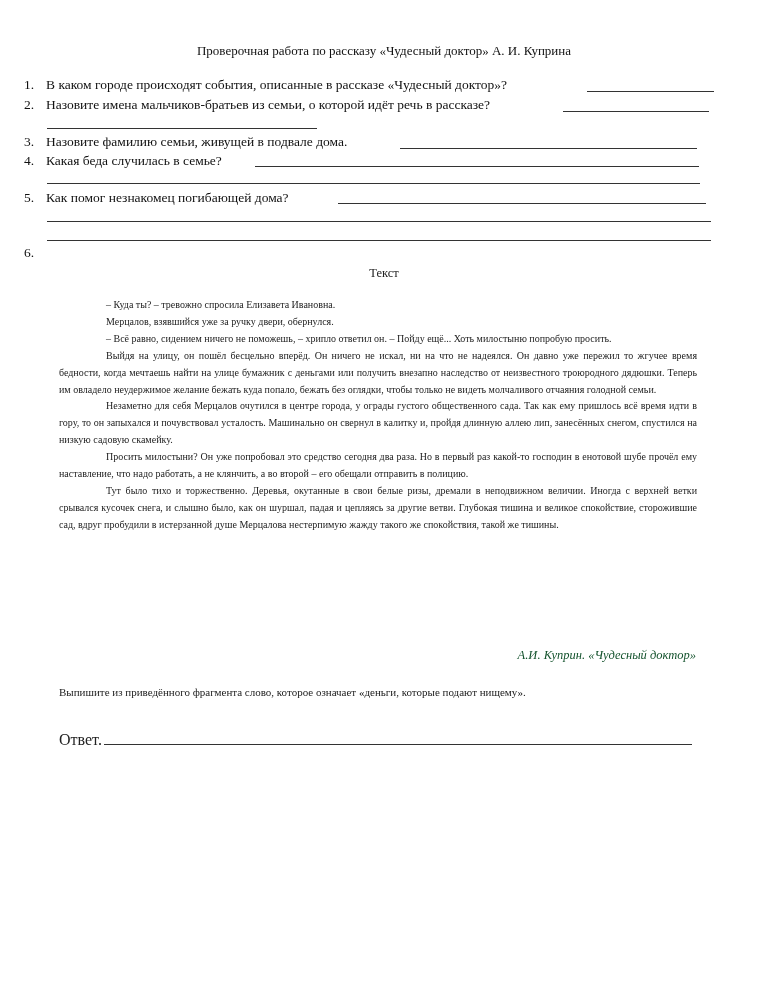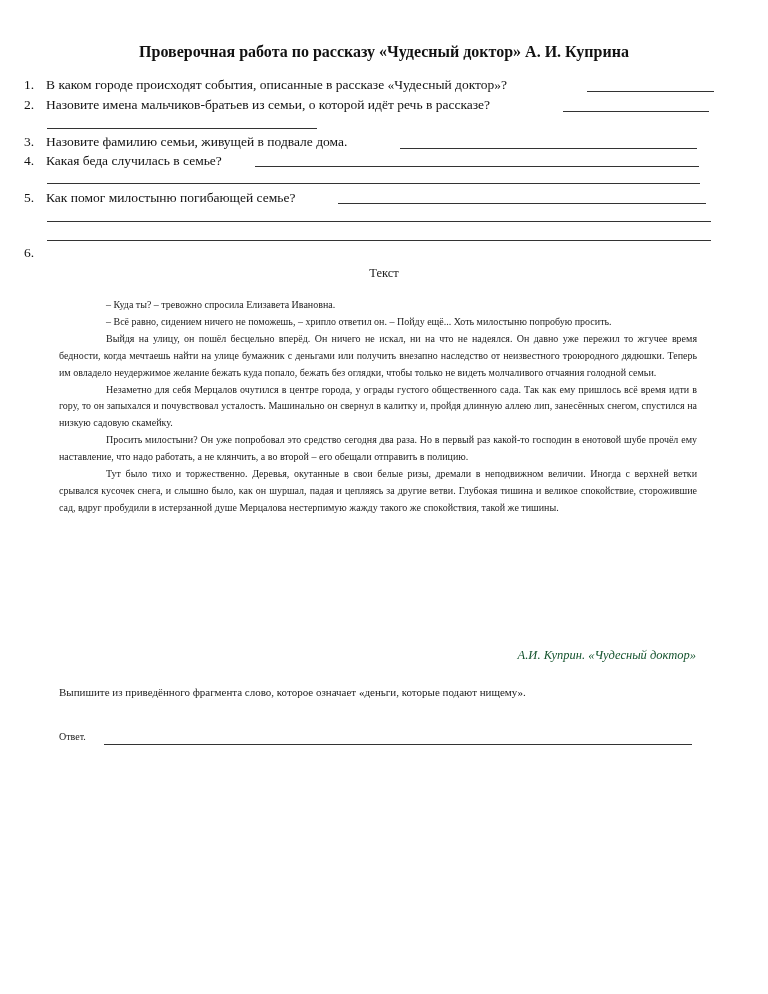--- a/index.html
+++ b/index.html
@@ -2,21 +2,21 @@
 <html><head>
   <meta charset="utf-8">
   <style>
     html, body { margin: 0; padding: 0; background: #ffffff; }
     body {
       width: 768px; height: 994px; position: relative; overflow: hidden;
       font-family: "Liberation Serif", "DejaVu Serif", serif; color: #111;
     }
     .title {
       position: absolute; left: 0; width: 768px; top: 43px;
-      text-align: center; font-weight: bold; font-size: 16px;
+      text-align: center; font-weight: normal; font-size: 13px;
     }
     .q { position: absolute; font-size: 13.5px; line-height: 16px; white-space: nowrap; }
     .q .num { position: absolute; left: 0; }
     .q .txt { position: absolute; left: 22px; }
     .line {
       position: absolute; height: 0; border-bottom: 1px solid #333;
     }
     .text-title {
       position: absolute; left: 0; width: 768px; top: 266px; text-align: center;
       font-weight: normal; font-size: 12.5px; color: #222;
@@ -30,21 +30,21 @@
     .passage p.ind2 { text-indent: 47px; }
     .source {
       position: absolute; right: 72px; top: 648px; font-style: italic;
       font-size: 12.5px; color: #14532d;
     }
     .task {
       position: absolute; left: 59px; width: 638px; top: 684px;
       font-size: 11px; line-height: 17px; text-align: justify; color: #222;
     }
     .answer {
-      position: absolute; left: 59px; top: 731px; font-size: 10px; color: #222;
+      position: absolute; left: 59px; top: 731px; font-size: 16px; color: #222;
     }
   </style>
 </head>
 <body>
 
 <div class="title">Проверочная работа по рассказу «Чудесный доктор» А. И. Куприна</div>
 
 <div class="q" style="left:24px; top:77px; width:720px;">
   <span class="num">1.</span>
   <span class="txt">В каком городе происходят события, описанные в рассказе «Чудесный доктор»?</span>
@@ -66,35 +66,36 @@
 
 <div class="q" style="left:24px; top:153px; width:720px;">
   <span class="num">4.</span>
   <span class="txt">Какая беда случилась в семье?</span>
 </div>
 <div class="line" style="left:255px; top:166px; width:444px;"></div>
 <div class="line" style="left:47px; top:183px; width:653px;"></div>
 
 <div class="q" style="left:24px; top:190px; width:720px;">
   <span class="num">5.</span>
-  <span class="txt">Как помог милостыню погибающей семье?</span>
+  <span class="txt">Как помог незнакомец погибающей дома?</span>
 </div>
 <div class="line" style="left:338px; top:203px; width:368px;"></div>
 <div class="line" style="left:47px; top:221px; width:664px;"></div>
 <div class="line" style="left:47px; top:240px; width:664px;"></div>
 
 <div class="q" style="left:24px; top:245px; width:720px;">
   <span class="num">6.</span>
   <span class="txt"></span>
 </div>
 
 <div class="text-title">Текст</div>
 
 <div class="passage">
   <p class="ind1">– Куда ты? – тревожно спросила Елизавета Ивановна.</p>
+  <p class="ind1">Мерцалов, взявшийся уже за ручку двери, обернулся.</p>
   <p class="ind1">– Всё равно, сидением ничего не поможешь, – хрипло ответил он. – Пойду ещё... Хоть милостыню попробую просить.</p>
   <p class="ind2">Выйдя на улицу, он пошёл бесцельно вперёд. Он ничего не искал, ни на что не надеялся. Он давно уже пережил то жгучее время бедности, когда мечтаешь найти на улице бумажник с деньгами или получить внезапно наследство от неизвестного троюродного дядюшки. Теперь им овладело неудержимое желание бежать куда попало, бежать без оглядки, чтобы только не видеть молчаливого отчаяния голодной семьи.</p>
   <p class="ind2">Незаметно для себя Мерцалов очутился в центре города, у ограды густого общественного сада. Так как ему пришлось всё время идти в гору, то он запыхался и почувствовал усталость. Машинально он свернул в калитку и, пройдя длинную аллею лип, занесённых снегом, спустился на низкую садовую скамейку.</p>
   <p class="ind2">Просить милостыни? Он уже попробовал это средство сегодня два раза. Но в первый раз какой-то господин в енотовой шубе прочёл ему наставление, что надо работать, а не клянчить, а во второй – его обещали отправить в полицию.</p>
   <p class="ind2">Тут было тихо и торжественно. Деревья, окутанные в свои белые ризы, дремали в неподвижном величии. Иногда с верхней ветки срывался кусочек снега, и слышно было, как он шуршал, падая и цепляясь за другие ветви. Глубокая тишина и великое спокойствие, сторожившие сад, вдруг пробудили в истерзанной душе Мерцалова нестерпимую жажду такого же спокойствия, такой же тишины.</p>
 </div>
 
 <div class="source">А.И. Куприн. «Чудесный доктор»</div>
 
 <div class="task">Выпишите из приведённого фрагмента слово, которое означает «деньги, которые подают нищему».</div>

